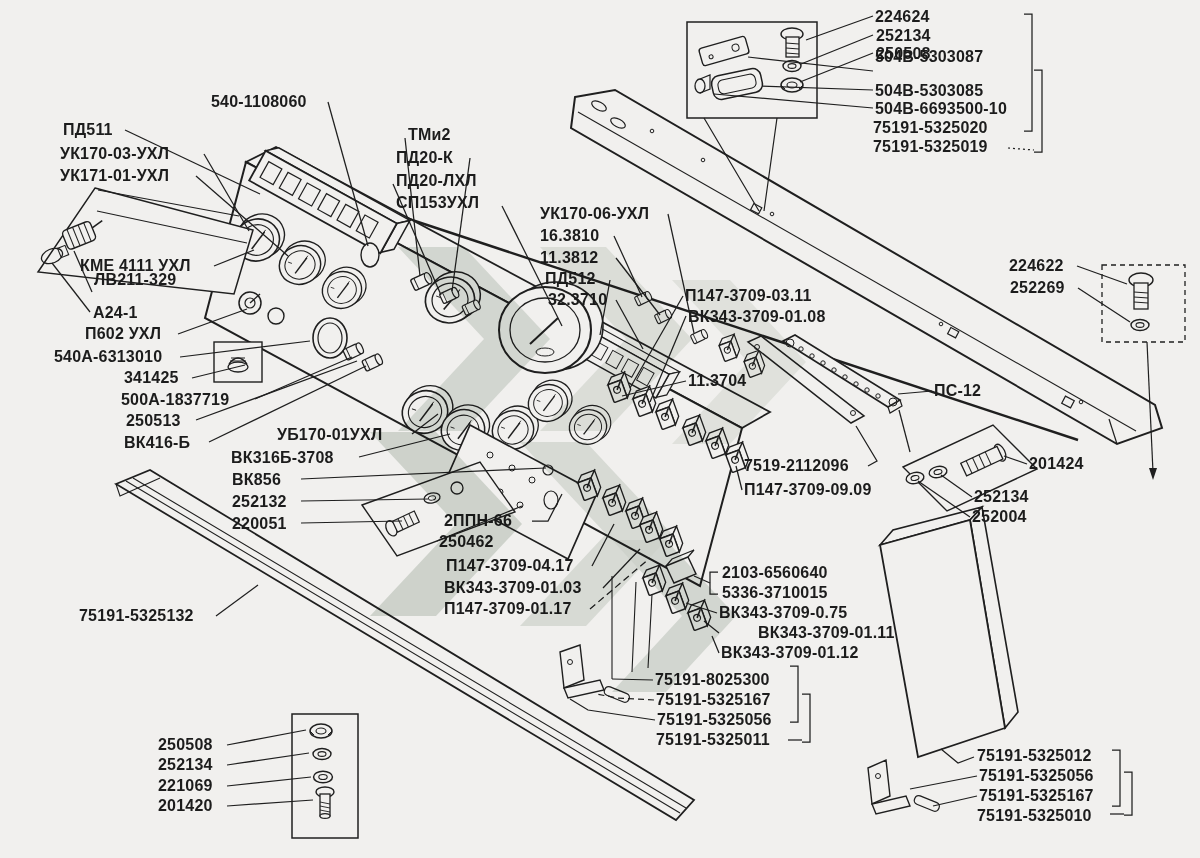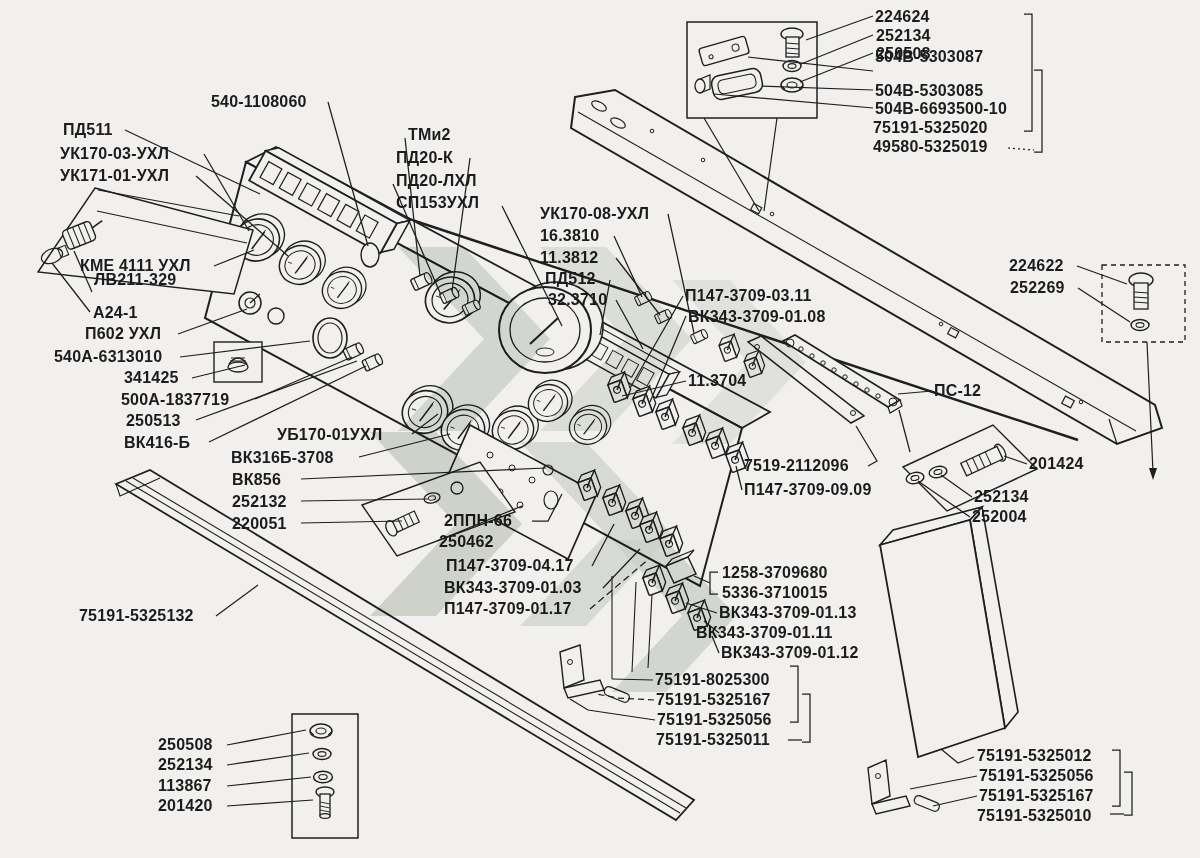--- a/index.html
+++ b/index.html
@@ -400,39 +400,39 @@
     </g>
   </svg>
 
   <div class="co" style="left:875px;top:8px">224624</div>
   <div class="co" style="left:876px;top:27px">252134</div>
   <div class="co" style="left:876px;top:45px">250508</div>
   <div class="co" style="left:875px;top:48px">504В-5303087</div>
   <div class="co" style="left:875px;top:82px">504В-5303085</div>
   <div class="co" style="left:875px;top:100px">504В-6693500-10</div>
   <div class="co" style="left:873px;top:119px">75191-5325020</div>
-  <div class="co" style="left:873px;top:138px">49580-5325019</div>
+  <div class="co" style="left:873px;top:138px">75191-5325019</div>
   <div class="co" style="left:211px;top:93px">540-1108060</div>
   <div class="co" style="left:63px;top:121px">ПД511</div>
   <div class="co" style="left:60px;top:145px">УК170-03-УХЛ</div>
   <div class="co" style="left:60px;top:167px">УК171-01-УХЛ</div>
   <div class="co" style="left:80px;top:257px">КМЕ 4111  УХЛ</div>
   <div class="co" style="left:94px;top:271px">ЛВ211-329</div>
   <div class="co" style="left:93px;top:304px">А24-1</div>
   <div class="co" style="left:85px;top:325px">П602 УХЛ</div>
   <div class="co" style="left:54px;top:348px">540А-6313010</div>
   <div class="co" style="left:124px;top:369px">341425</div>
   <div class="co" style="left:121px;top:391px">500А-1837719</div>
   <div class="co" style="left:126px;top:412px">250513</div>
   <div class="co" style="left:124px;top:434px">ВК416-Б</div>
   <div class="co" style="left:408px;top:126px">ТМи2</div>
   <div class="co" style="left:396px;top:149px">ПД20-К</div>
   <div class="co" style="left:396px;top:172px">ПД20-ЛХЛ</div>
   <div class="co" style="left:396px;top:194px">СП153УХЛ</div>
-  <div class="co" style="left:540px;top:205px">УК170-08-УХЛ</div>
+  <div class="co" style="left:540px;top:205px">УК170-06-УХЛ</div>
   <div class="co" style="left:540px;top:227px">16.3810</div>
   <div class="co" style="left:540px;top:249px">11.3812</div>
   <div class="co" style="left:545px;top:270px">ПД512</div>
   <div class="co" style="left:548px;top:291px">32.3710</div>
   <div class="co" style="left:685px;top:287px">П147-3709-03.11</div>
   <div class="co" style="left:688px;top:308px">ВК343-3709-01.08</div>
   <div class="co" style="left:688px;top:372px">11.3704</div>
   <div class="co" style="left:934px;top:382px">ПС-12</div>
   <div class="co" style="left:744px;top:457px">7519-2112096</div>
   <div class="co" style="left:744px;top:481px">П147-3709-09.09</div>
@@ -444,33 +444,33 @@
   <div class="co" style="left:277px;top:426px">УБ170-01УХЛ</div>
   <div class="co" style="left:231px;top:449px">ВК316Б-3708</div>
   <div class="co" style="left:232px;top:471px">ВК856</div>
   <div class="co" style="left:232px;top:493px">252132</div>
   <div class="co" style="left:232px;top:515px">220051</div>
   <div class="co" style="left:444px;top:512px">2ППН-66</div>
   <div class="co" style="left:439px;top:533px">250462</div>
   <div class="co" style="left:446px;top:557px">П147-3709-04.17</div>
   <div class="co" style="left:444px;top:579px">ВК343-3709-01.03</div>
   <div class="co" style="left:444px;top:600px">П147-3709-01.17</div>
-  <div class="co" style="left:722px;top:564px">1258-3709680</div>
+  <div class="co" style="left:722px;top:564px">2103-6560640</div>
   <div class="co" style="left:722px;top:584px">5336-3710015</div>
-  <div class="co" style="left:719px;top:604px">ВК343-3709-01.13</div>
-  <div class="co" style="left:696px;top:624px">ВК343-3709-01.11</div>
+  <div class="co" style="left:719px;top:604px">ВК343-3709-0.75</div>
+  <div class="co" style="left:758px;top:624px">ВК343-3709-01.11</div>
   <div class="co" style="left:721px;top:644px">ВК343-3709-01.12</div>
   <div class="co" style="left:655px;top:671px">75191-8025300</div>
   <div class="co" style="left:656px;top:691px">75191-5325167</div>
   <div class="co" style="left:657px;top:711px">75191-5325056</div>
   <div class="co" style="left:656px;top:731px">75191-5325011</div>
   <div class="co" style="left:79px;top:607px">75191-5325132</div>
   <div class="co" style="left:158px;top:736px">250508</div>
   <div class="co" style="left:158px;top:756px">252134</div>
-  <div class="co" style="left:158px;top:777px">113867</div>
+  <div class="co" style="left:158px;top:777px">221069</div>
   <div class="co" style="left:158px;top:797px">201420</div>
   <div class="co" style="left:977px;top:747px">75191-5325012</div>
   <div class="co" style="left:979px;top:767px">75191-5325056</div>
   <div class="co" style="left:979px;top:787px">75191-5325167</div>
   <div class="co" style="left:977px;top:807px">75191-5325010</div>
 
   <svg class="layer wm" viewBox="0 0 1200 858">
     <g fill-opacity="0.85">
       <path d="M398,247 h66 l86,92 -86,92 h-66 l86,-92 z" fill="#d9dfd9"></path>
       <path d="M540,247 h66 l86,92 -86,92 h-66 l86,-92 z" fill="#e4e8e3"></path>

